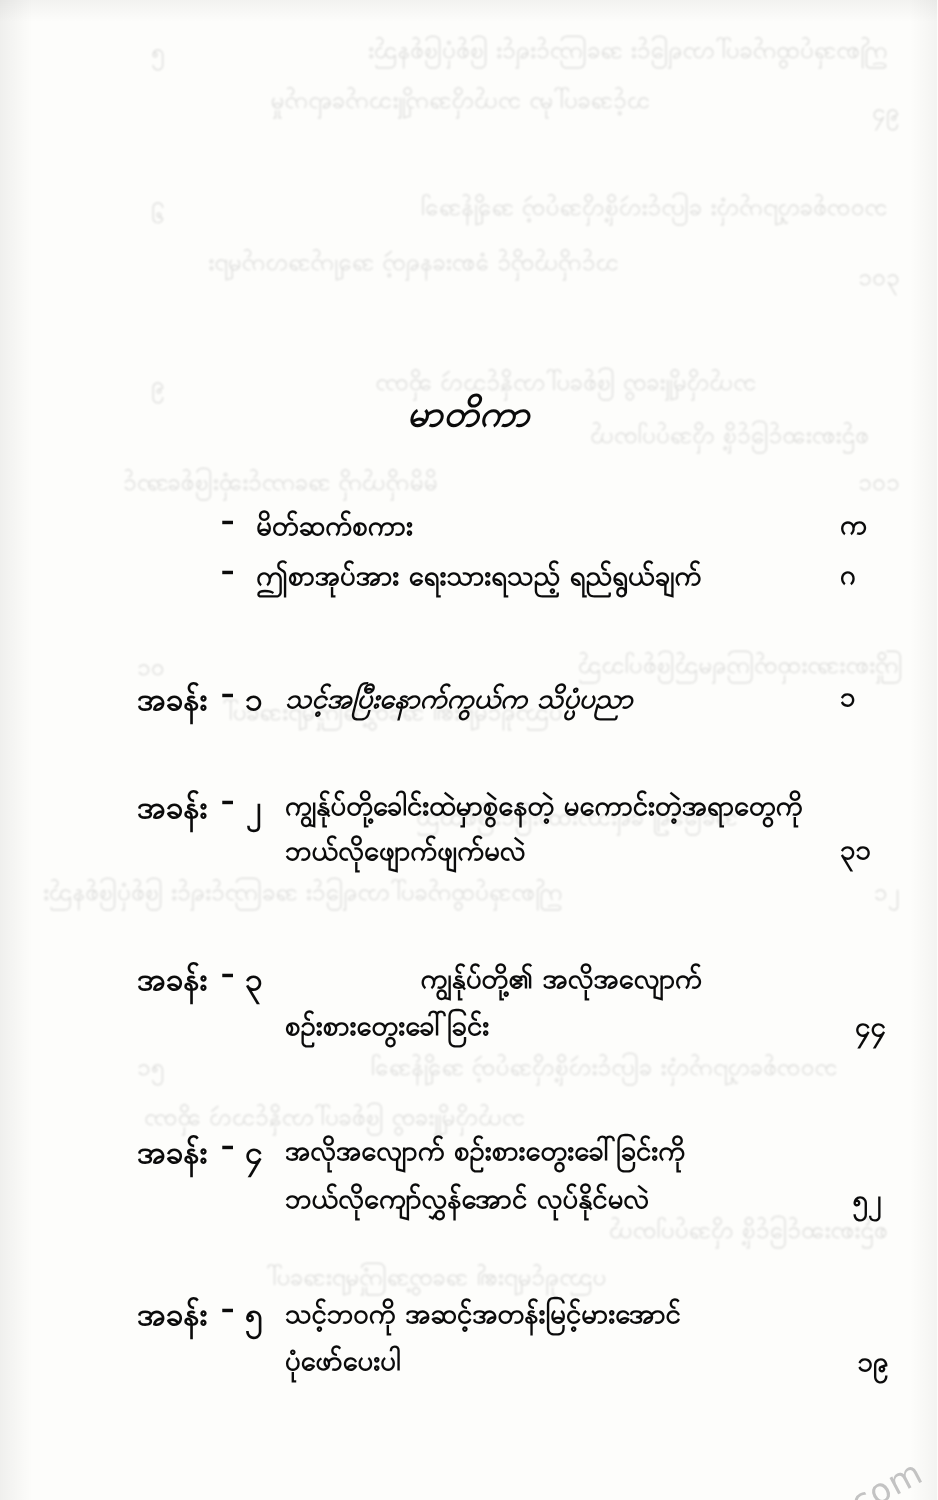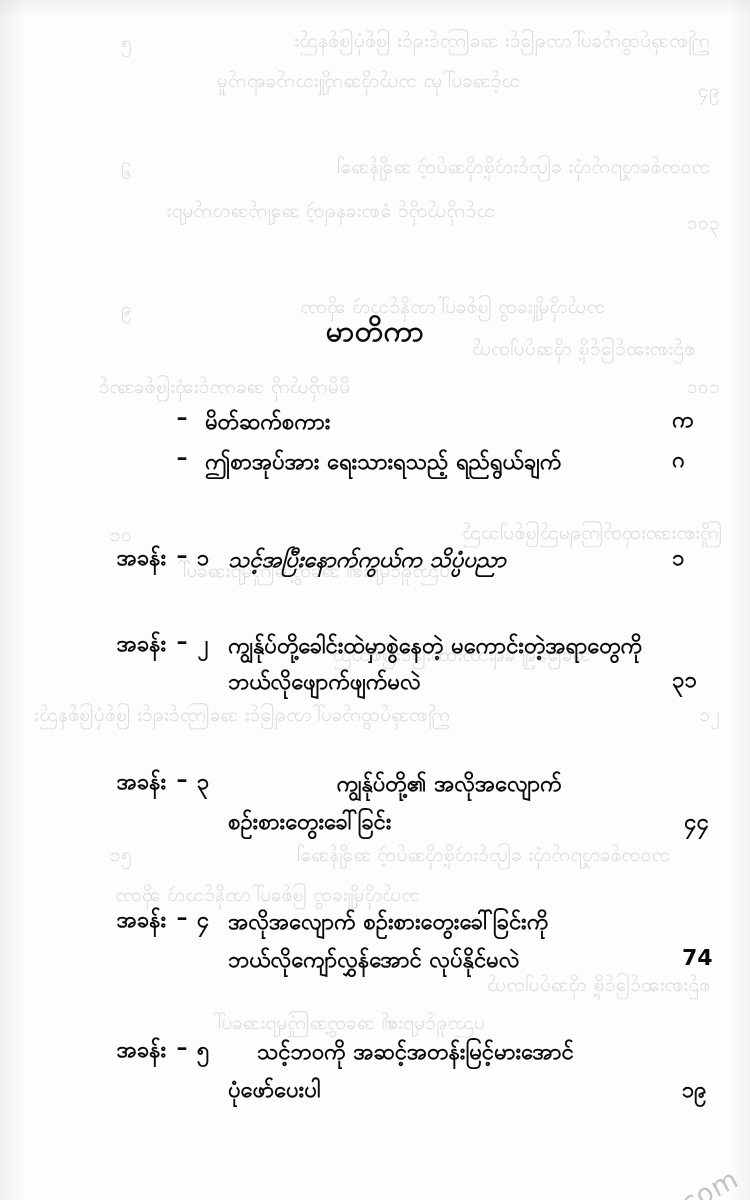--- a/index.html
+++ b/index.html
@@ -58,20 +58,21 @@
   .doc-title {
     position: absolute;
     top: 312px;
     left: 0;
     right: 0;
     text-align: center;
     font-size: 29px;
     font-weight: bold;
     letter-spacing: 0.5px;
     color: #0b0b0b;
+    font-style: italic;
   }
 
   
   .toc {
     position: absolute;
     top: 405px;
     left: 0;
     right: 0;
   }
 
@@ -79,21 +80,21 @@
     position: relative;
     display: block;
     min-height: 34px;
   }
 
   .toc-label {
     position: absolute;
     left: 16px;
     width: 150px;
     text-align: right;
-    font-size: 22px;
+    font-size: 25px;
     font-weight: bold;
     color: #0b0b0b;
     white-space: nowrap;
   }
   .toc-dash {
     position: absolute;
     left: 170px;
     width: 24px;
     text-align: center;
     font-size: 22px;
@@ -232,30 +233,30 @@
         <span class="toc-text" style="top:68px; left:228px;">စဉ်းစားတွေးခေါ်ခြင်း</span>
         <span class="toc-page" style="top:70px; right:10px;font-family:Liberation Serif, serif;">၄၄</span>
       </div>
 
       <div class="toc-row" style="height:140px;">
         <span class="toc-label" style="top:30px;">အခန်း</span>
         <span class="toc-dash" style="top:30px;">–</span>
         <span class="toc-label" style="top:30px; left:188px; width:30px; text-align:center;">၄</span>
         <span class="toc-text" style="top:30px; left:228px;">အလိုအလျောက် စဉ်းစားတွေးခေါ်ခြင်းကို</span>
         <span class="toc-text" style="top:68px; left:228px;">ဘယ်လိုကျော်လွှန်အောင် လုပ်နိုင်မလဲ</span>
-        <span class="toc-page" style="top:70px; right:12px;">74</span>
+        <span class="toc-page" style="top:70px; right:12px;">၅၂</span>
       </div>
 
       <div class="toc-row" style="height:130px;">
         <span class="toc-label" style="top:20px;">အခန်း</span>
         <span class="toc-dash" style="top:20px;">–</span>
         <span class="toc-label" style="top:20px; left:188px; width:30px; text-align:center;">၅</span>
-        <span class="toc-text" style="top:20px; left:228px;margin-left:29px;">သင့်ဘဝကို အဆင့်အတန်းမြင့်မားအောင်</span>
+        <span class="toc-text" style="top:20px; left:228px;">သင့်ဘဝကို အဆင့်အတန်းမြင့်မားအောင်</span>
         <span class="toc-text" style="top:58px; left:228px;">ပုံဖော်ပေးပါ</span>
-        <span class="toc-page" style="top:60px; right:28px;text-align:center;">၁၉</span>
+        <span class="toc-page" style="top:60px; right:8px;">၁၉</span>
       </div>
 
     </div>
 
     <div class="watermark">mgyoe.com</div>
 
   </div>
 </div>
 
 </body></html>

